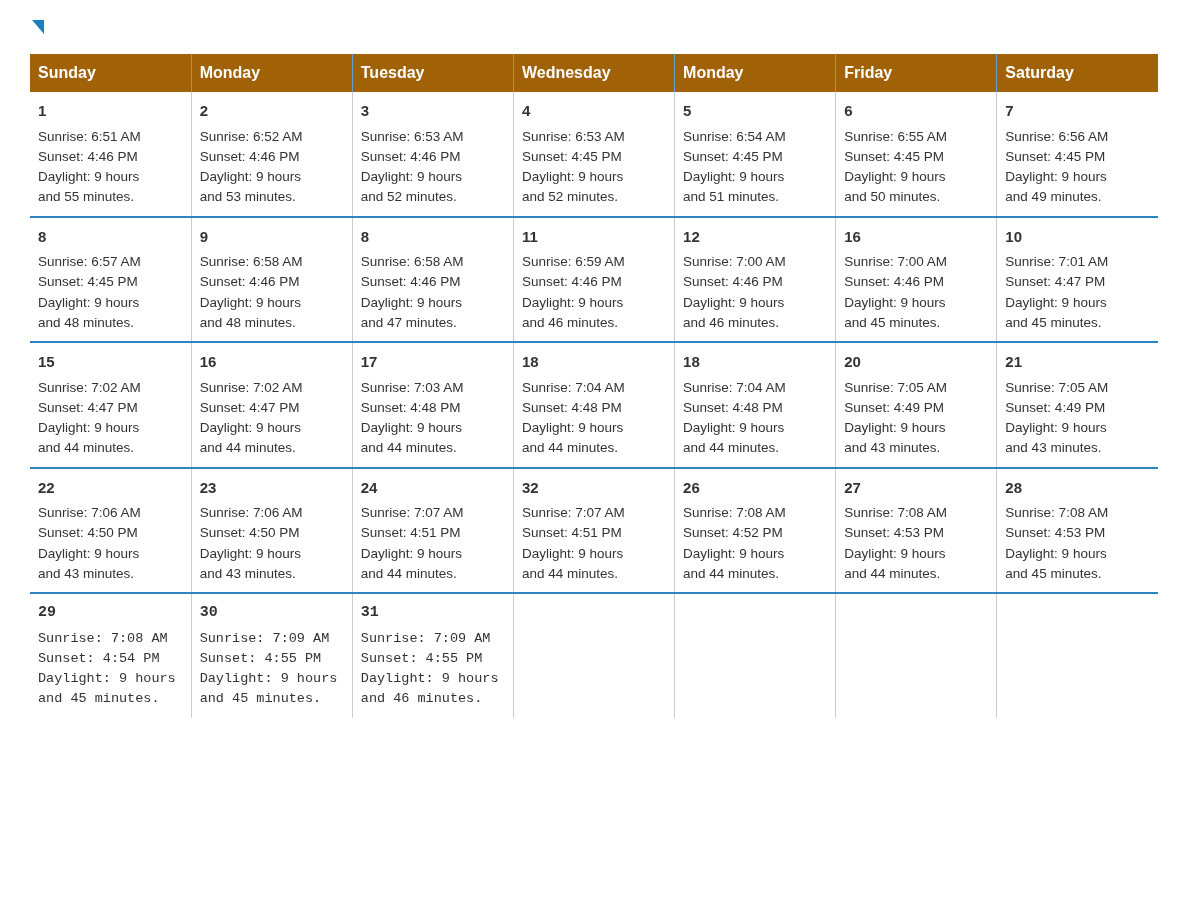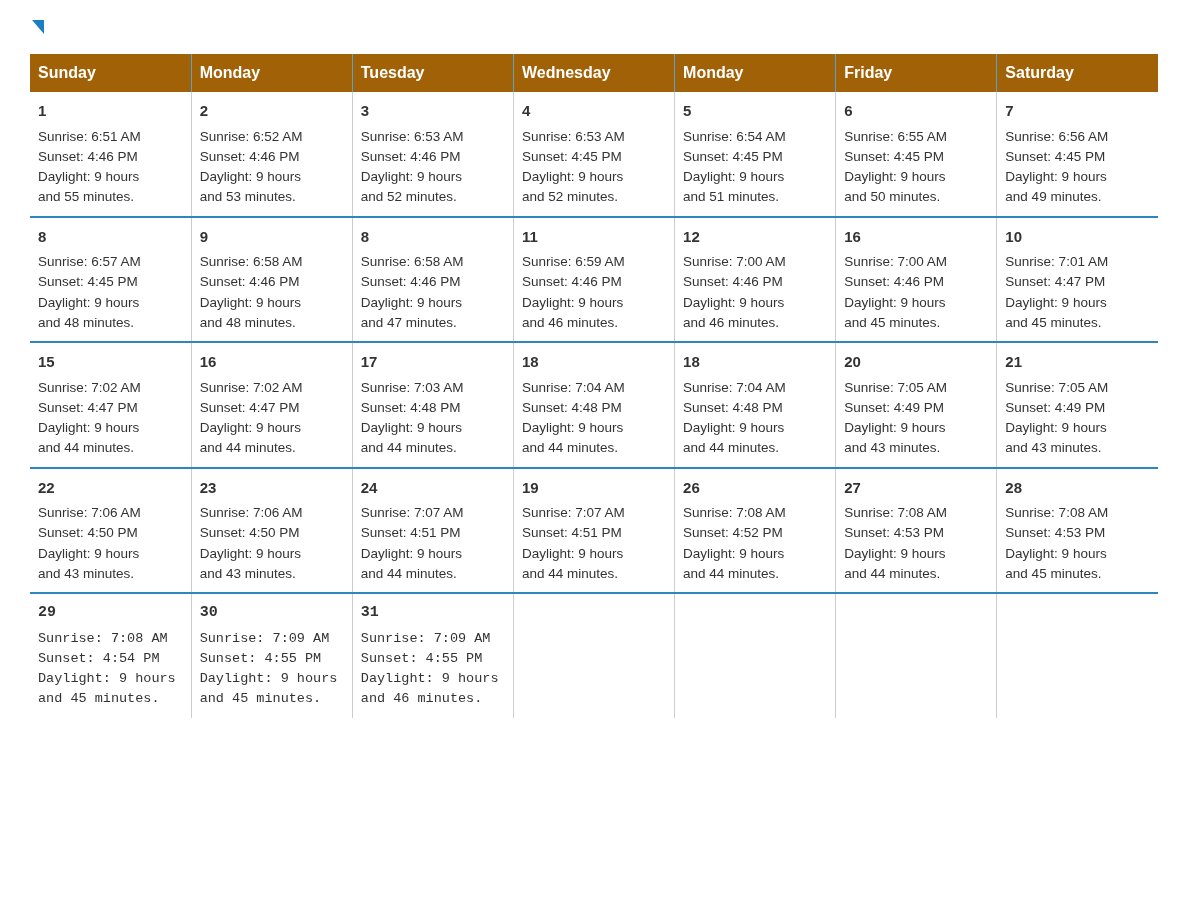--- a/index.html
+++ b/index.html
@@ -161,21 +161,21 @@
         <td><span class="day-num">17</span>Sunrise: 7:03 AM<br>Sunset: 4:48 PM<br>Daylight: 9 hours<br>and 44 minutes.</td>
         <td><span class="day-num">18</span>Sunrise: 7:04 AM<br>Sunset: 4:48 PM<br>Daylight: 9 hours<br>and 44 minutes.</td>
         <td><span class="day-num">18</span>Sunrise: 7:04 AM<br>Sunset: 4:48 PM<br>Daylight: 9 hours<br>and 44 minutes.</td>
         <td><span class="day-num">20</span>Sunrise: 7:05 AM<br>Sunset: 4:49 PM<br>Daylight: 9 hours<br>and 43 minutes.</td>
         <td><span class="day-num">21</span>Sunrise: 7:05 AM<br>Sunset: 4:49 PM<br>Daylight: 9 hours<br>and 43 minutes.</td>
       </tr>
       <tr>
         <td><span class="day-num">22</span>Sunrise: 7:06 AM<br>Sunset: 4:50 PM<br>Daylight: 9 hours<br>and 43 minutes.</td>
         <td><span class="day-num">23</span>Sunrise: 7:06 AM<br>Sunset: 4:50 PM<br>Daylight: 9 hours<br>and 43 minutes.</td>
         <td><span class="day-num">24</span>Sunrise: 7:07 AM<br>Sunset: 4:51 PM<br>Daylight: 9 hours<br>and 44 minutes.</td>
-        <td><span class="day-num">19</span>Sunrise: 7:07 AM<br>Sunset: 4:51 PM<br>Daylight: 9 hours<br>and 44 minutes.</td>
+        <td><span class="day-num">32</span>Sunrise: 7:07 AM<br>Sunset: 4:51 PM<br>Daylight: 9 hours<br>and 44 minutes.</td>
         <td><span class="day-num">26</span>Sunrise: 7:08 AM<br>Sunset: 4:52 PM<br>Daylight: 9 hours<br>and 44 minutes.</td>
         <td><span class="day-num">27</span>Sunrise: 7:08 AM<br>Sunset: 4:53 PM<br>Daylight: 9 hours<br>and 44 minutes.</td>
         <td><span class="day-num">28</span>Sunrise: 7:08 AM<br>Sunset: 4:53 PM<br>Daylight: 9 hours<br>and 45 minutes.</td>
       </tr>
       <tr>
         <td><span class="day-num">29</span>Sunrise: 7:08 AM<br>Sunset: 4:54 PM<br>Daylight: 9 hours<br>and 45 minutes.</td>
         <td><span class="day-num">30</span>Sunrise: 7:09 AM<br>Sunset: 4:55 PM<br>Daylight: 9 hours<br>and 45 minutes.</td>
         <td><span class="day-num">31</span>Sunrise: 7:09 AM<br>Sunset: 4:55 PM<br>Daylight: 9 hours<br>and 46 minutes.</td>
         <td class="empty-cell"></td>
         <td class="empty-cell"></td>

